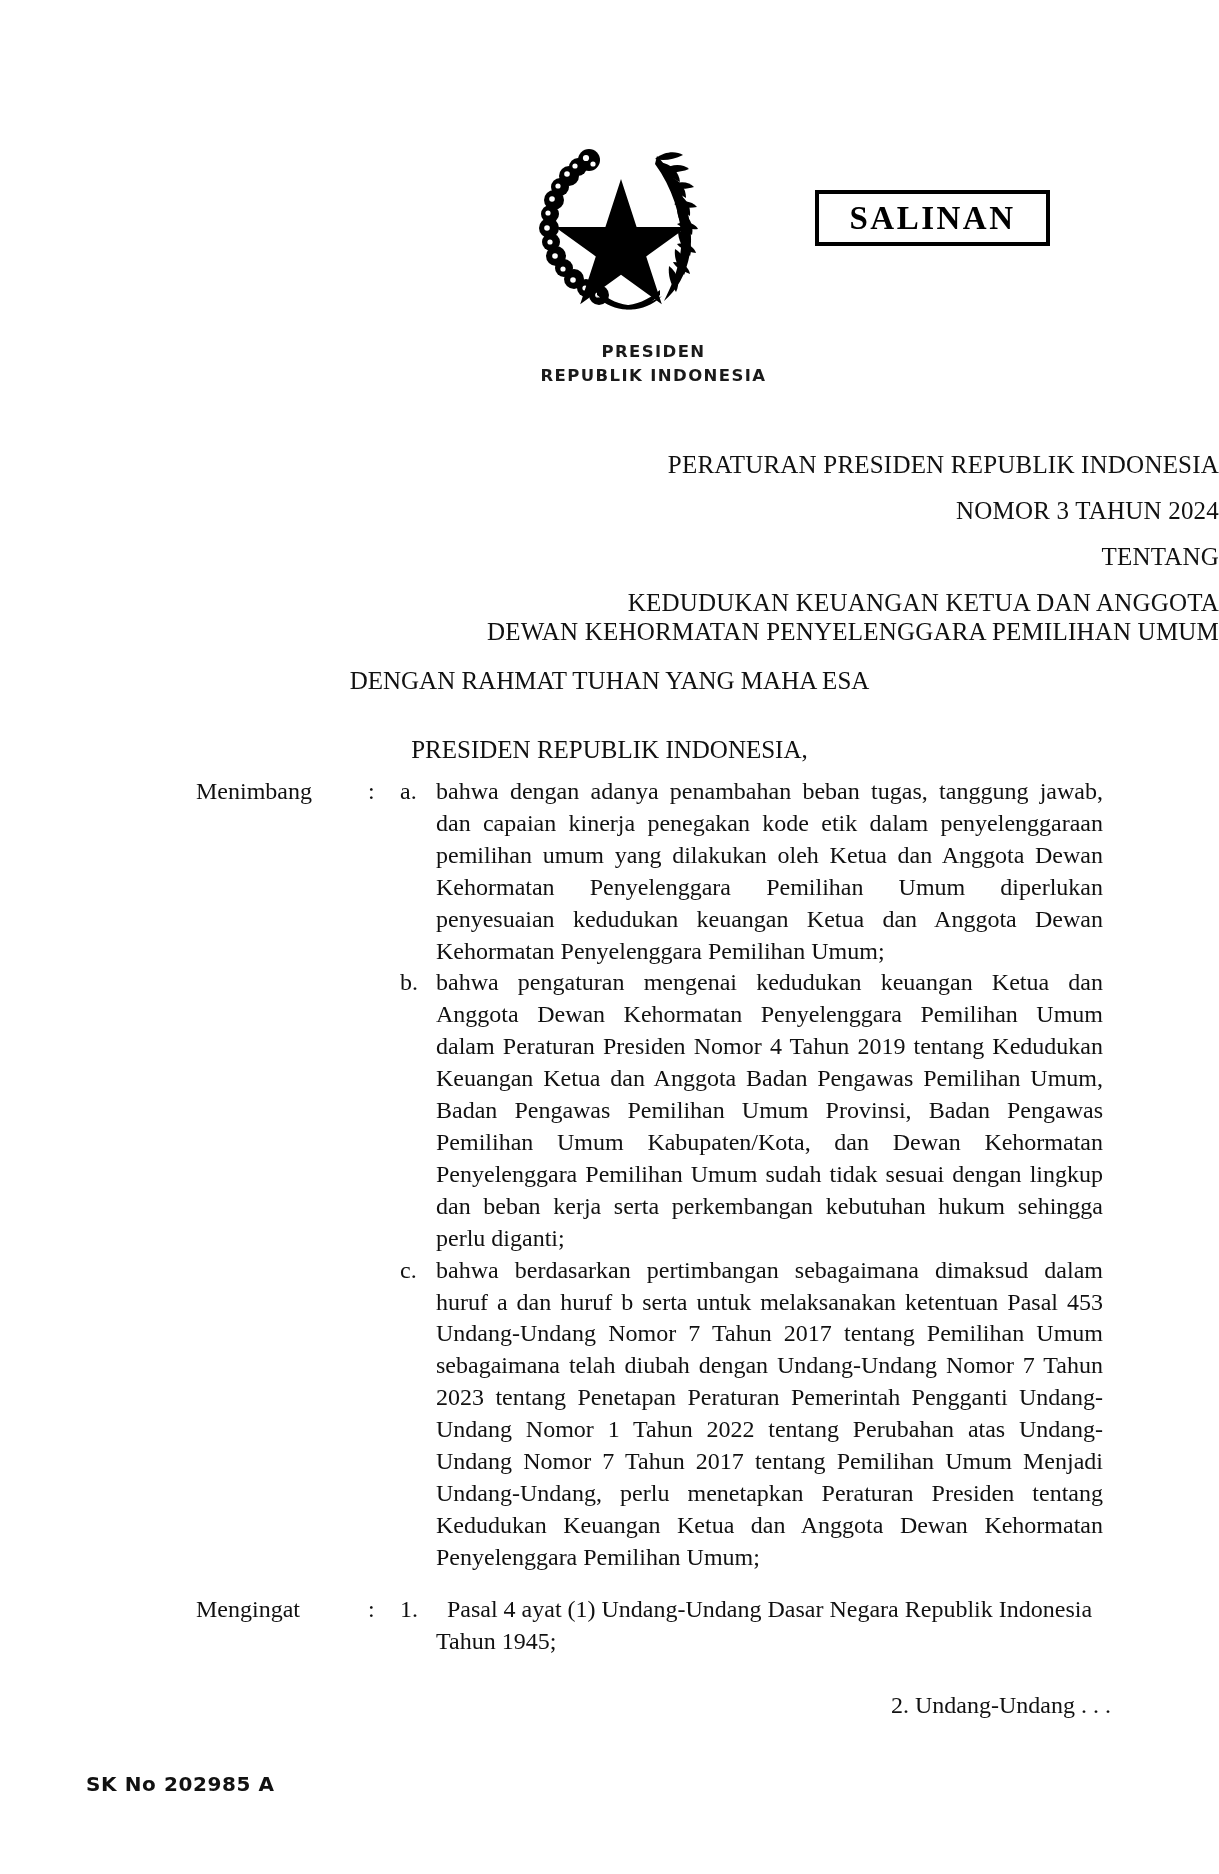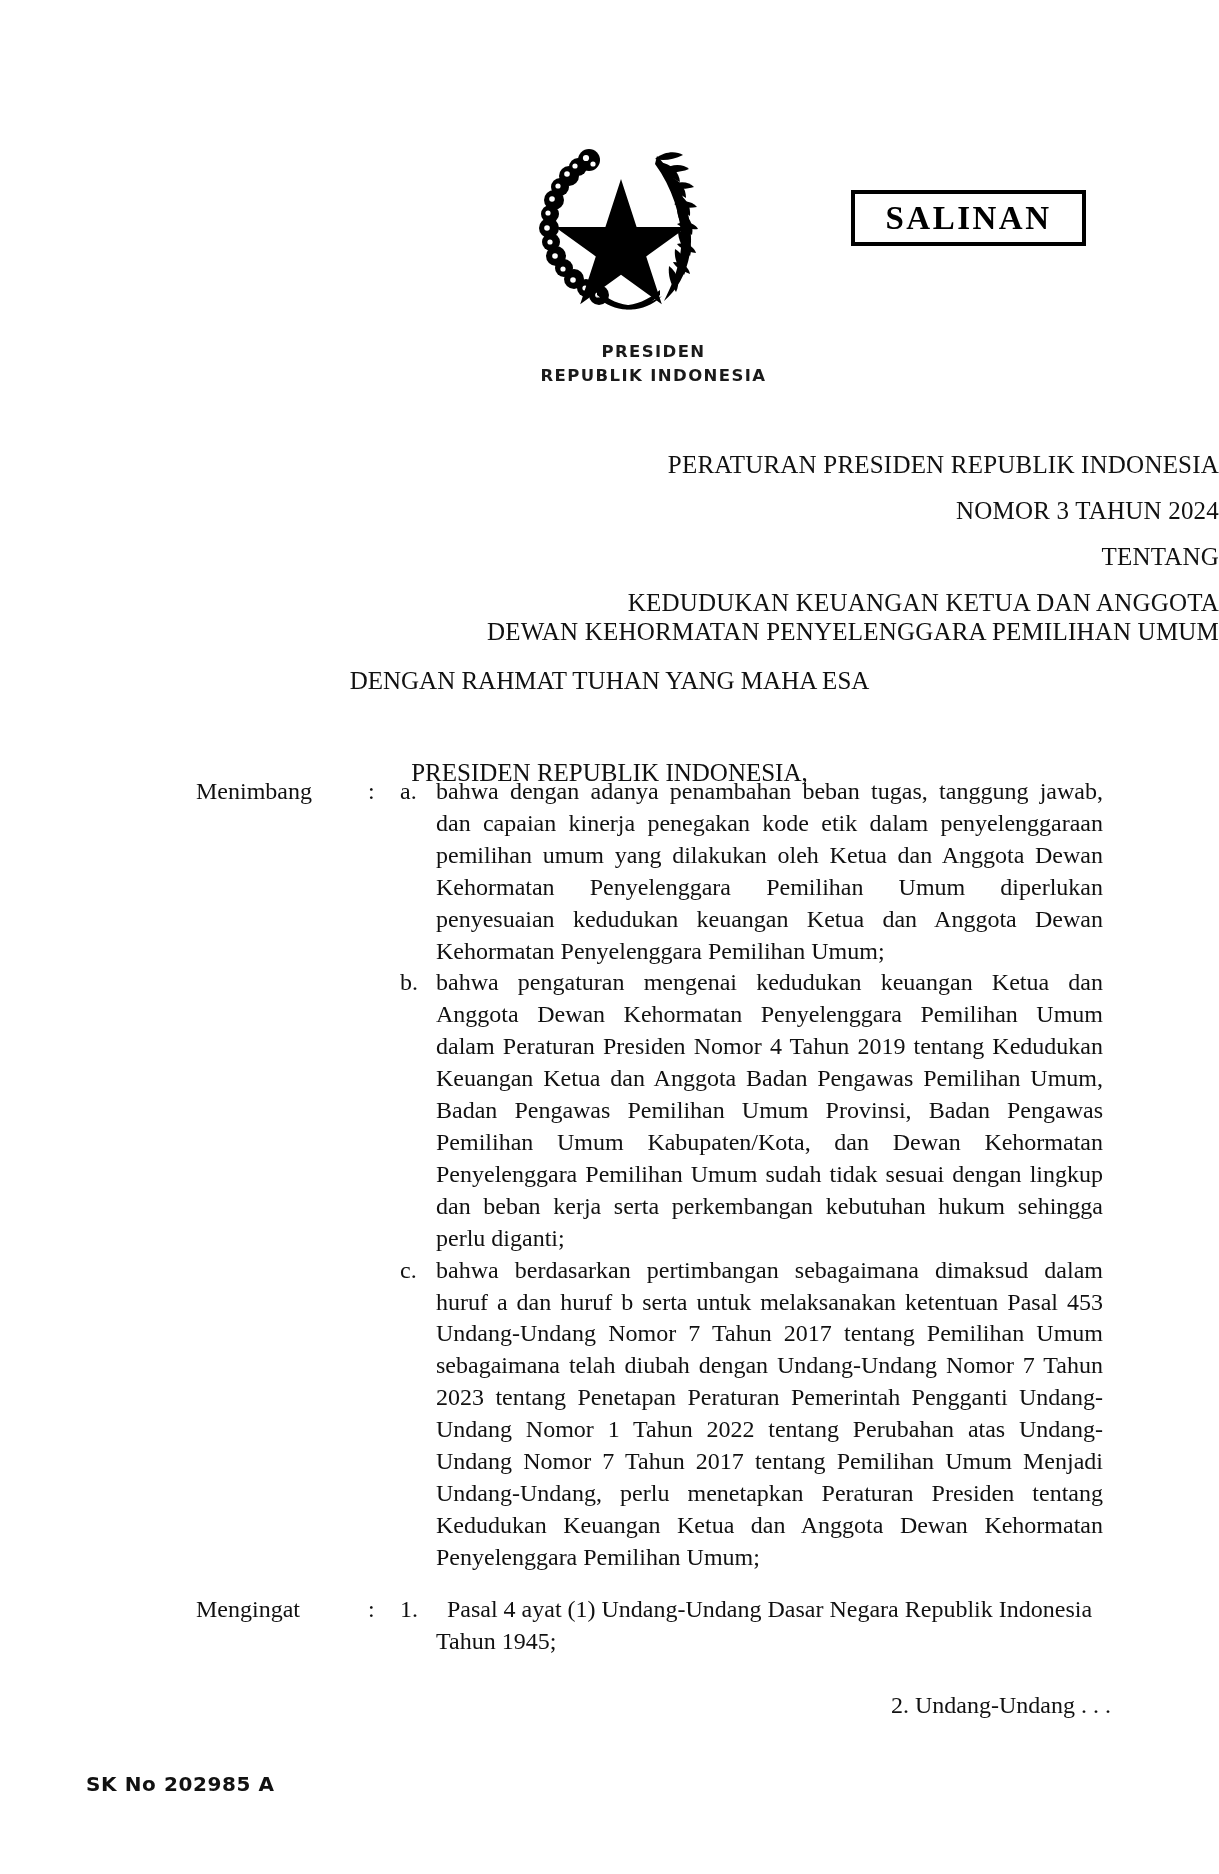--- a/index.html
+++ b/index.html
@@ -40,21 +40,20 @@
     position: absolute;
     left: 815px;
     top: 60px;
     width: 235px;
     height: 56px;
     border: 4px solid #000;
     box-sizing: border-box;
     display: flex;
     align-items: center;
     justify-content: center;
-    margin-left: 36px;
   }
   .salinan-text {
     font-family: "Liberation Serif", "DejaVu Serif", serif;
     font-weight: bold;
     font-size: 33px;
     letter-spacing: 2.5px;
     color: #000;
     line-height: 1;
   }
 
@@ -90,21 +89,21 @@
 
   .preamble {
     position: absolute;
     top: 668px;
     left: 0;
     width: 1219px;
     text-align: center;
     font-size: 25px;
     line-height: 1.0;
   }
-  .preamble .l1 { margin-bottom: 67px; }
+  .preamble .l1 { margin-bottom: 44px; }
 
   
   .clause-section {
     position: absolute;
     left: 0;
     width: 1219px;
     margin-left: 48px;
   }
   .clause-row {
     display: flex;

